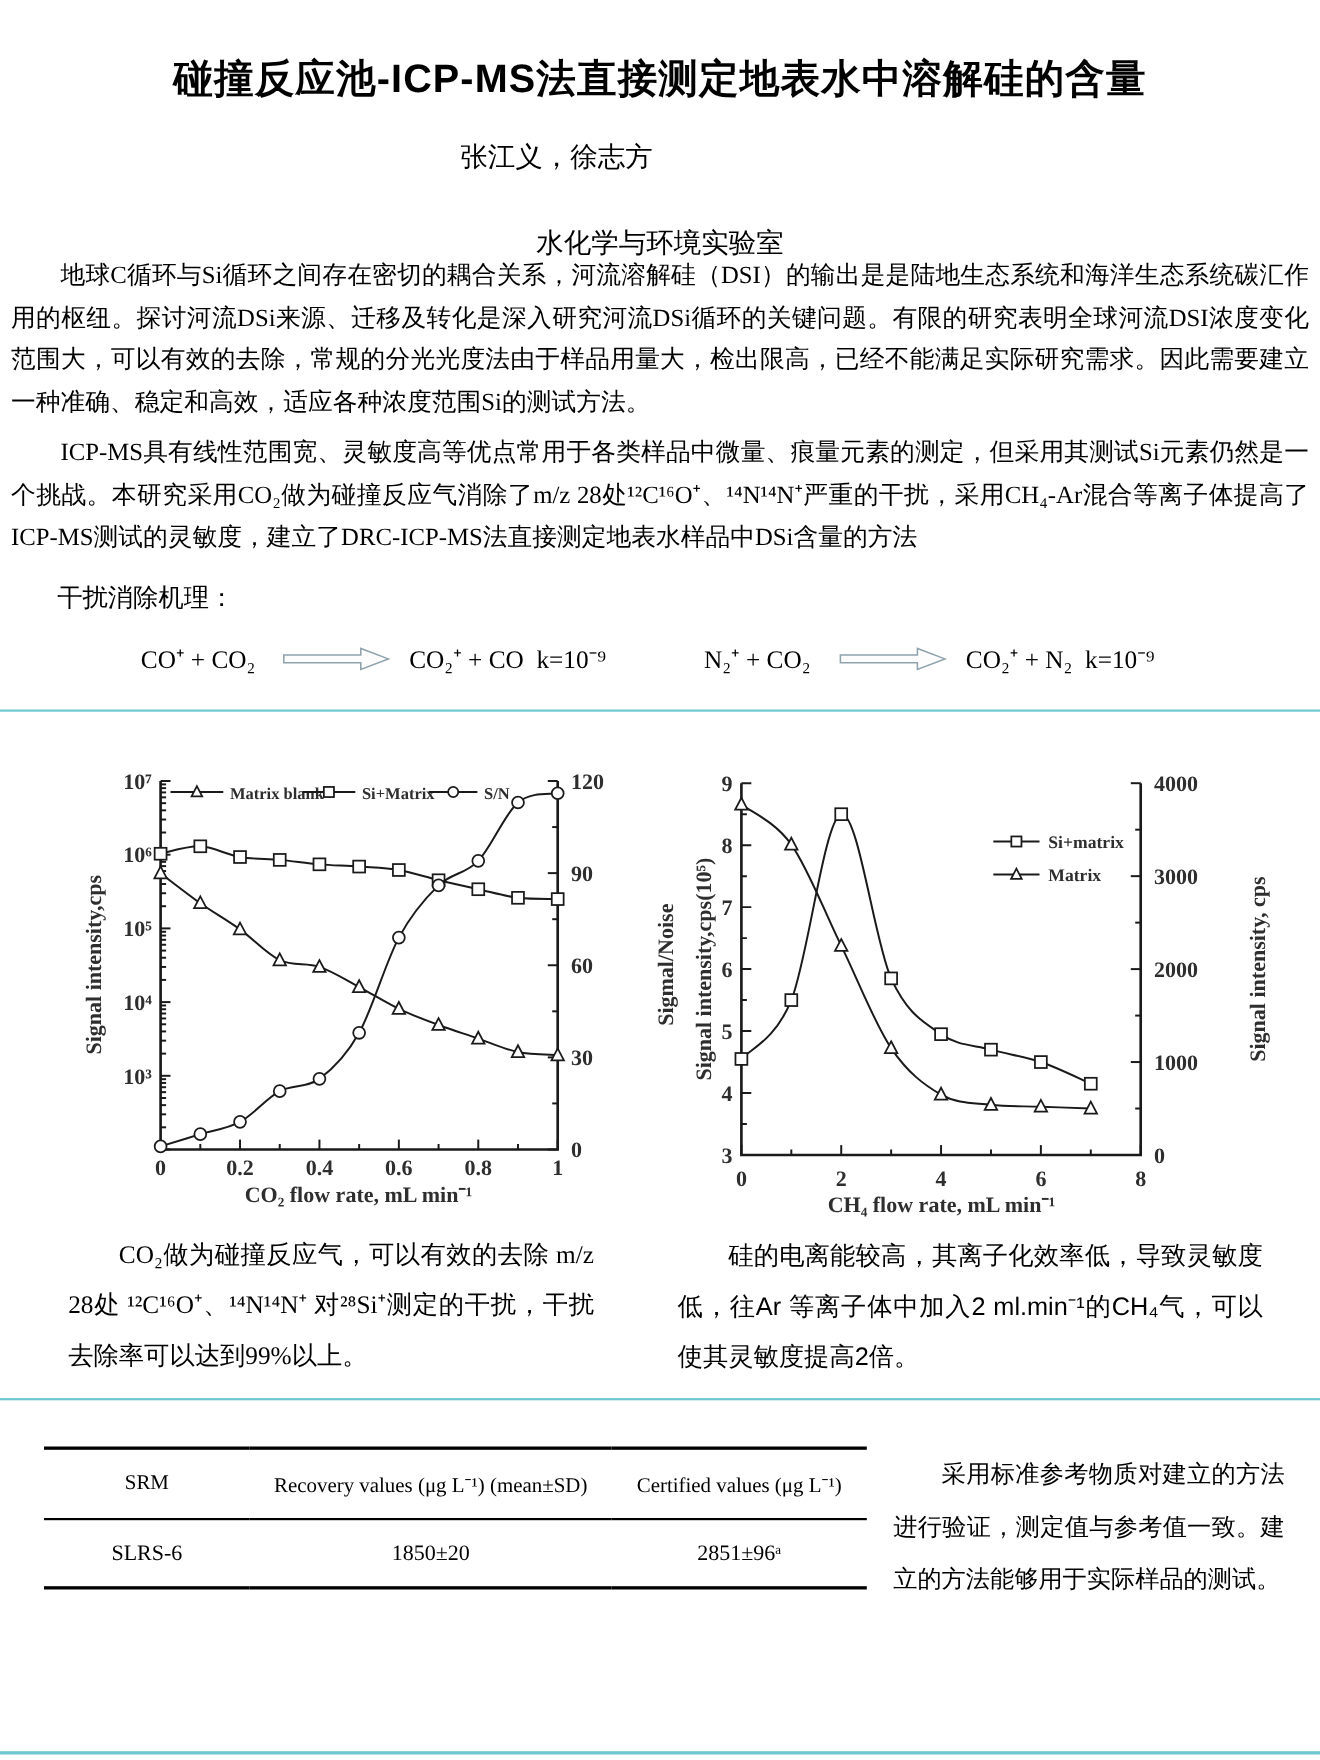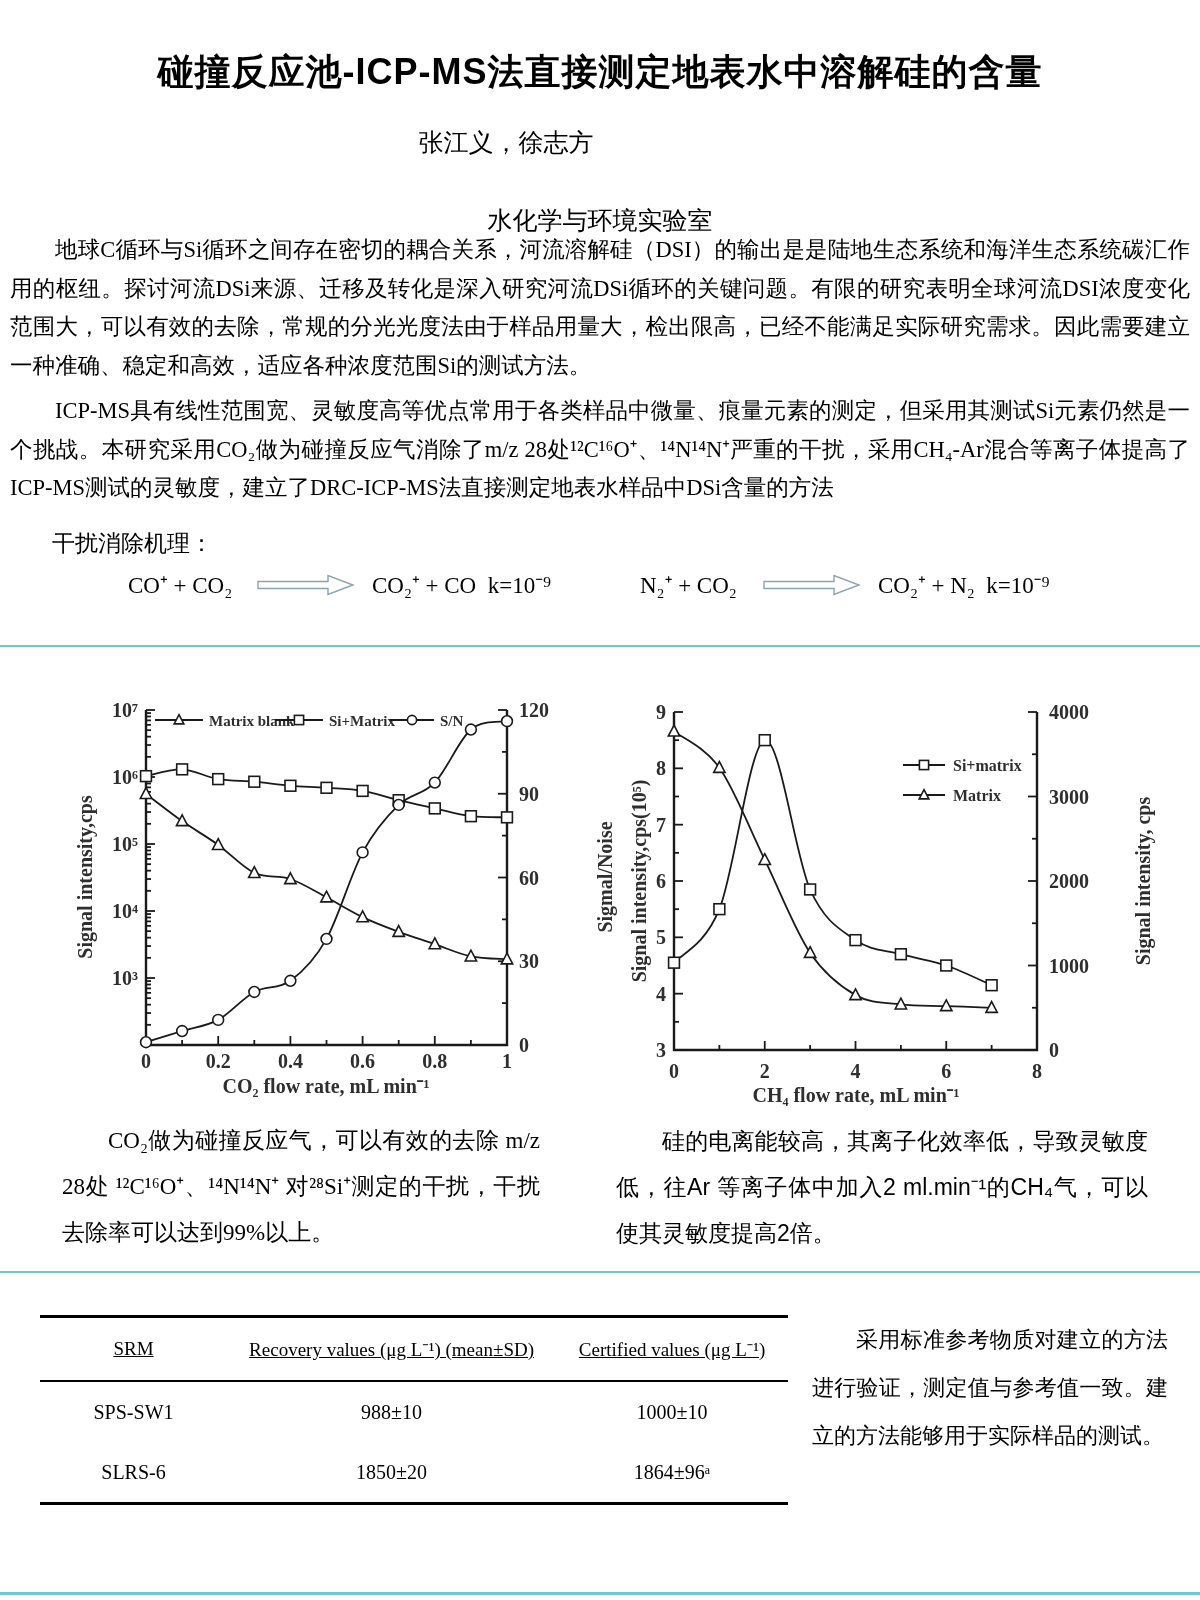--- a/index.html
+++ b/index.html
@@ -23,21 +23,21 @@
   .para{
     position:absolute;left:10px;width:1180px;font-size:22.5px;line-height:38.5px;
     text-align:justify;text-indent:2em;font-family:"Liberation Serif",serif;
   }
   #para1{top:231px;}
   #para2{top:392px;}
   .mech-heading{
     position:absolute;left:52px;top:528px;font-size:23px;
     font-family:"Liberation Sans",sans-serif;
   }
-  .equations{position:absolute;top:566px;left:0;width:1000px;height:40px;}
+  .equations{position:absolute;top:580px;left:0;width:1000px;height:40px;}
   .equations span{position:absolute;top:2px;font-size:23px;white-space:pre;
     font-family:"Liberation Serif",serif;}
   #eq1-lhs{left:128px;}
   #eq1-rhs{left:372px;}
   #eq2-lhs{left:640px;}
   #eq2-rhs{left:878px;}
   .blockarrow{position:absolute;top:6px;}
   #arrow1{left:256px;}
   #arrow2{left:762px;}
   .divider{position:absolute;left:0;width:1200px;height:2px;}
@@ -53,21 +53,21 @@
     text-align:justify;text-indent:2em;
   }
   #caption-left{left:62px;width:478px;font-family:"Liberation Serif",serif;}
   #caption-right{left:616px;width:532px;font-family:"Liberation Sans",sans-serif;}
   #srm-table{
     position:absolute;left:40px;top:1315px;width:748px;border-collapse:collapse;
     font-family:"Liberation Serif",serif;
     border-top:3px solid #000;border-bottom:3px solid #000;
   }
   #srm-table thead tr{border-bottom:2.5px solid #000;}
-  #srm-table th{font-weight:normal;font-size:19px;height:62px;text-align:center;padding:0 4px;text-decoration:underline;}
+  #srm-table th{font-weight:normal;font-size:19px;height:62px;text-align:center;padding:0 4px;}
   #srm-table td{font-size:20px;height:60px;text-align:center;padding:0 4px;}
   #conclusion{
     position:absolute;left:812px;top:1316px;width:356px;font-size:22px;
     line-height:48px;text-align:justify;text-indent:2em;
     font-family:"Liberation Sans",sans-serif;
   }
 </style>
 </head>
 <body>
 
@@ -320,27 +320,22 @@
     </colgroup>
   <thead>
     <tr>
       <th>SRM</th>
       <th>Recovery values (μg L⁻¹) (mean±SD)</th>
       <th>Certified values (μg L⁻¹)</th>
     </tr>
   </thead>
   <tbody>
     <tr>
-      <td>SPS-SW1</td>
-      <td>988±10</td>
-      <td>1000±10</td>
-    </tr>
-    <tr>
       <td>SLRS-6</td>
       <td>1850±20</td>
-      <td>1864±96ᵃ</td>
+      <td>2851±96ᵃ</td>
     </tr>
   </tbody>
 </table>
 
 <div id="conclusion">采用标准参考物质对建立的方法进行验证，测定值与参考值一致。建立的方法能够用于实际样品的测试。</div>
 
 <div class="divider" id="div3" style="background: rgb(110, 200, 210);"></div>
 
 </body></html>

